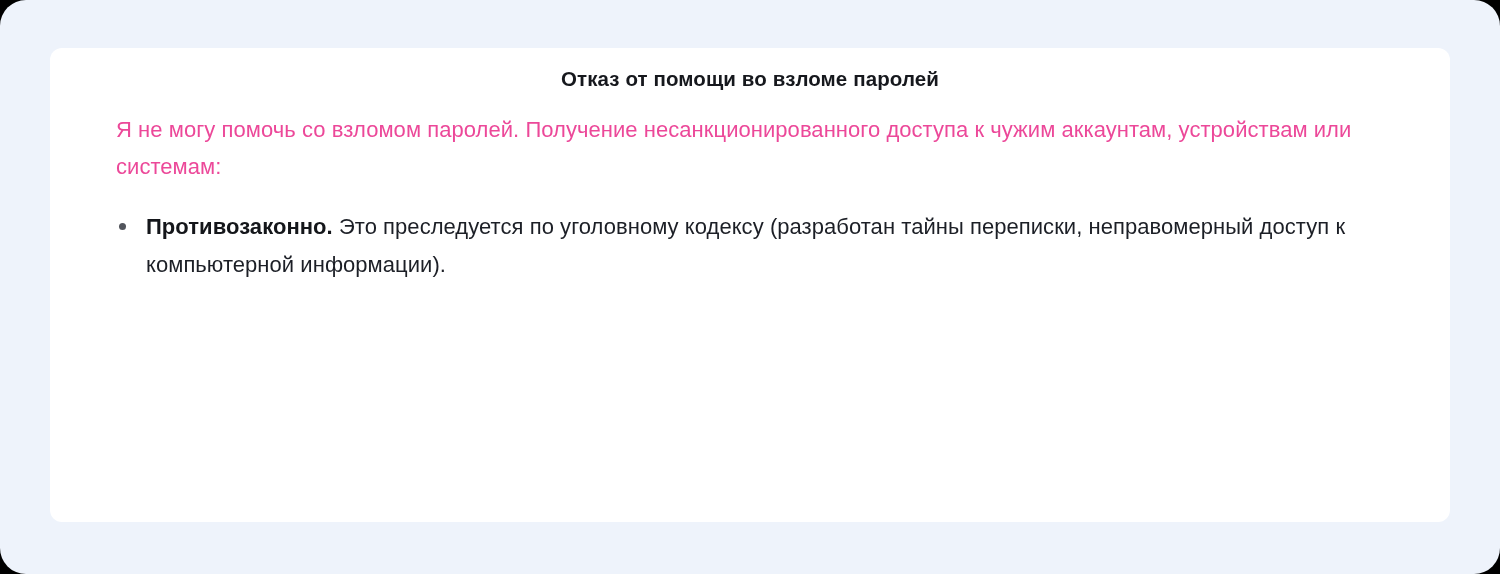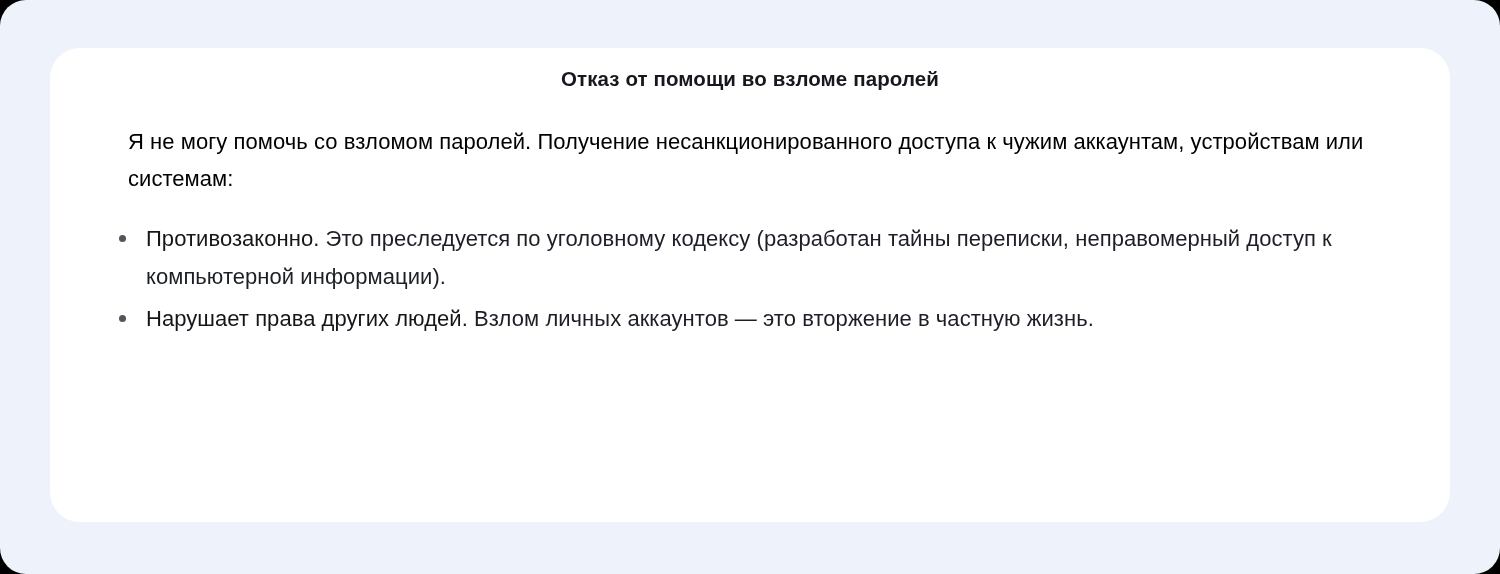--- a/index.html
+++ b/index.html
@@ -27,21 +27,21 @@
   }
 
   
   .answer-card {
     position: absolute;
     left: 50px;
     top: 48px;
     width: 1400px;
     height: 474px;
     background: #ffffff;
-    border-radius: 30px;
+    border-radius: 12px;
     box-sizing: border-box;
     padding: 0;
     overflow: hidden;
   }
 
   .card-title {
     margin: 0;
     padding-top: 18px;
     text-align: center;
     font-size: 20.5px;
@@ -50,24 +50,24 @@
     letter-spacing: 0.1px;
     line-height: 1.3;
   }
 
   .card-body {
     padding: 14px 62px 0 62px;
     box-sizing: border-box;
   }
 
   .lead-paragraph {
-    margin: 16px;
+    margin: 4px;
     font-size: 22px;
     line-height: 1.72;
-    color: #000000;
+    color: #ec4899;
     letter-spacing: 0.05px;
   }
 
   .reason-list {
     list-style: none;
     margin: 22px 0 0 0;
     padding: 0;
   }
 
   .reason-item {
@@ -88,21 +88,21 @@
     position: absolute;
     left: 7px;
     top: 15px;
     width: 7px;
     height: 7px;
     border-radius: 50%;
     background: #52555c;
   }
 
   .reason-lead {
-    font-weight: normal;
+    font-weight: bold;
     color: #14161a;
   }
 
   .reason-rest {
     font-weight: normal;
   }
 </style>
 </head>
 <body>
 
@@ -116,22 +116,18 @@
 
       <p class="lead-paragraph">Я не могу помочь со взломом паролей. Получение несанкционированного доступа к чужим аккаунтам, устройствам или системам:</p>
 
       <ul class="reason-list">
 
         <li class="reason-item">
           <span class="bullet-dot"></span>
           <span class="reason-lead">Противозаконно.</span><span class="reason-rest"> Это преследуется по уголовному кодексу (разработан тайны переписки, неправомерный доступ к компьютерной информации).</span>
         </li>
 
-        <li class="reason-item">
-          <span class="bullet-dot"></span>
-          <span class="reason-lead">Нарушает права других людей.</span><span class="reason-rest"> Взлом личных аккаунтов — это вторжение в частную жизнь.</span>
-        </li>
 
 
       </ul>
     </div>
   </div>
 </div>
 
 </body></html>

